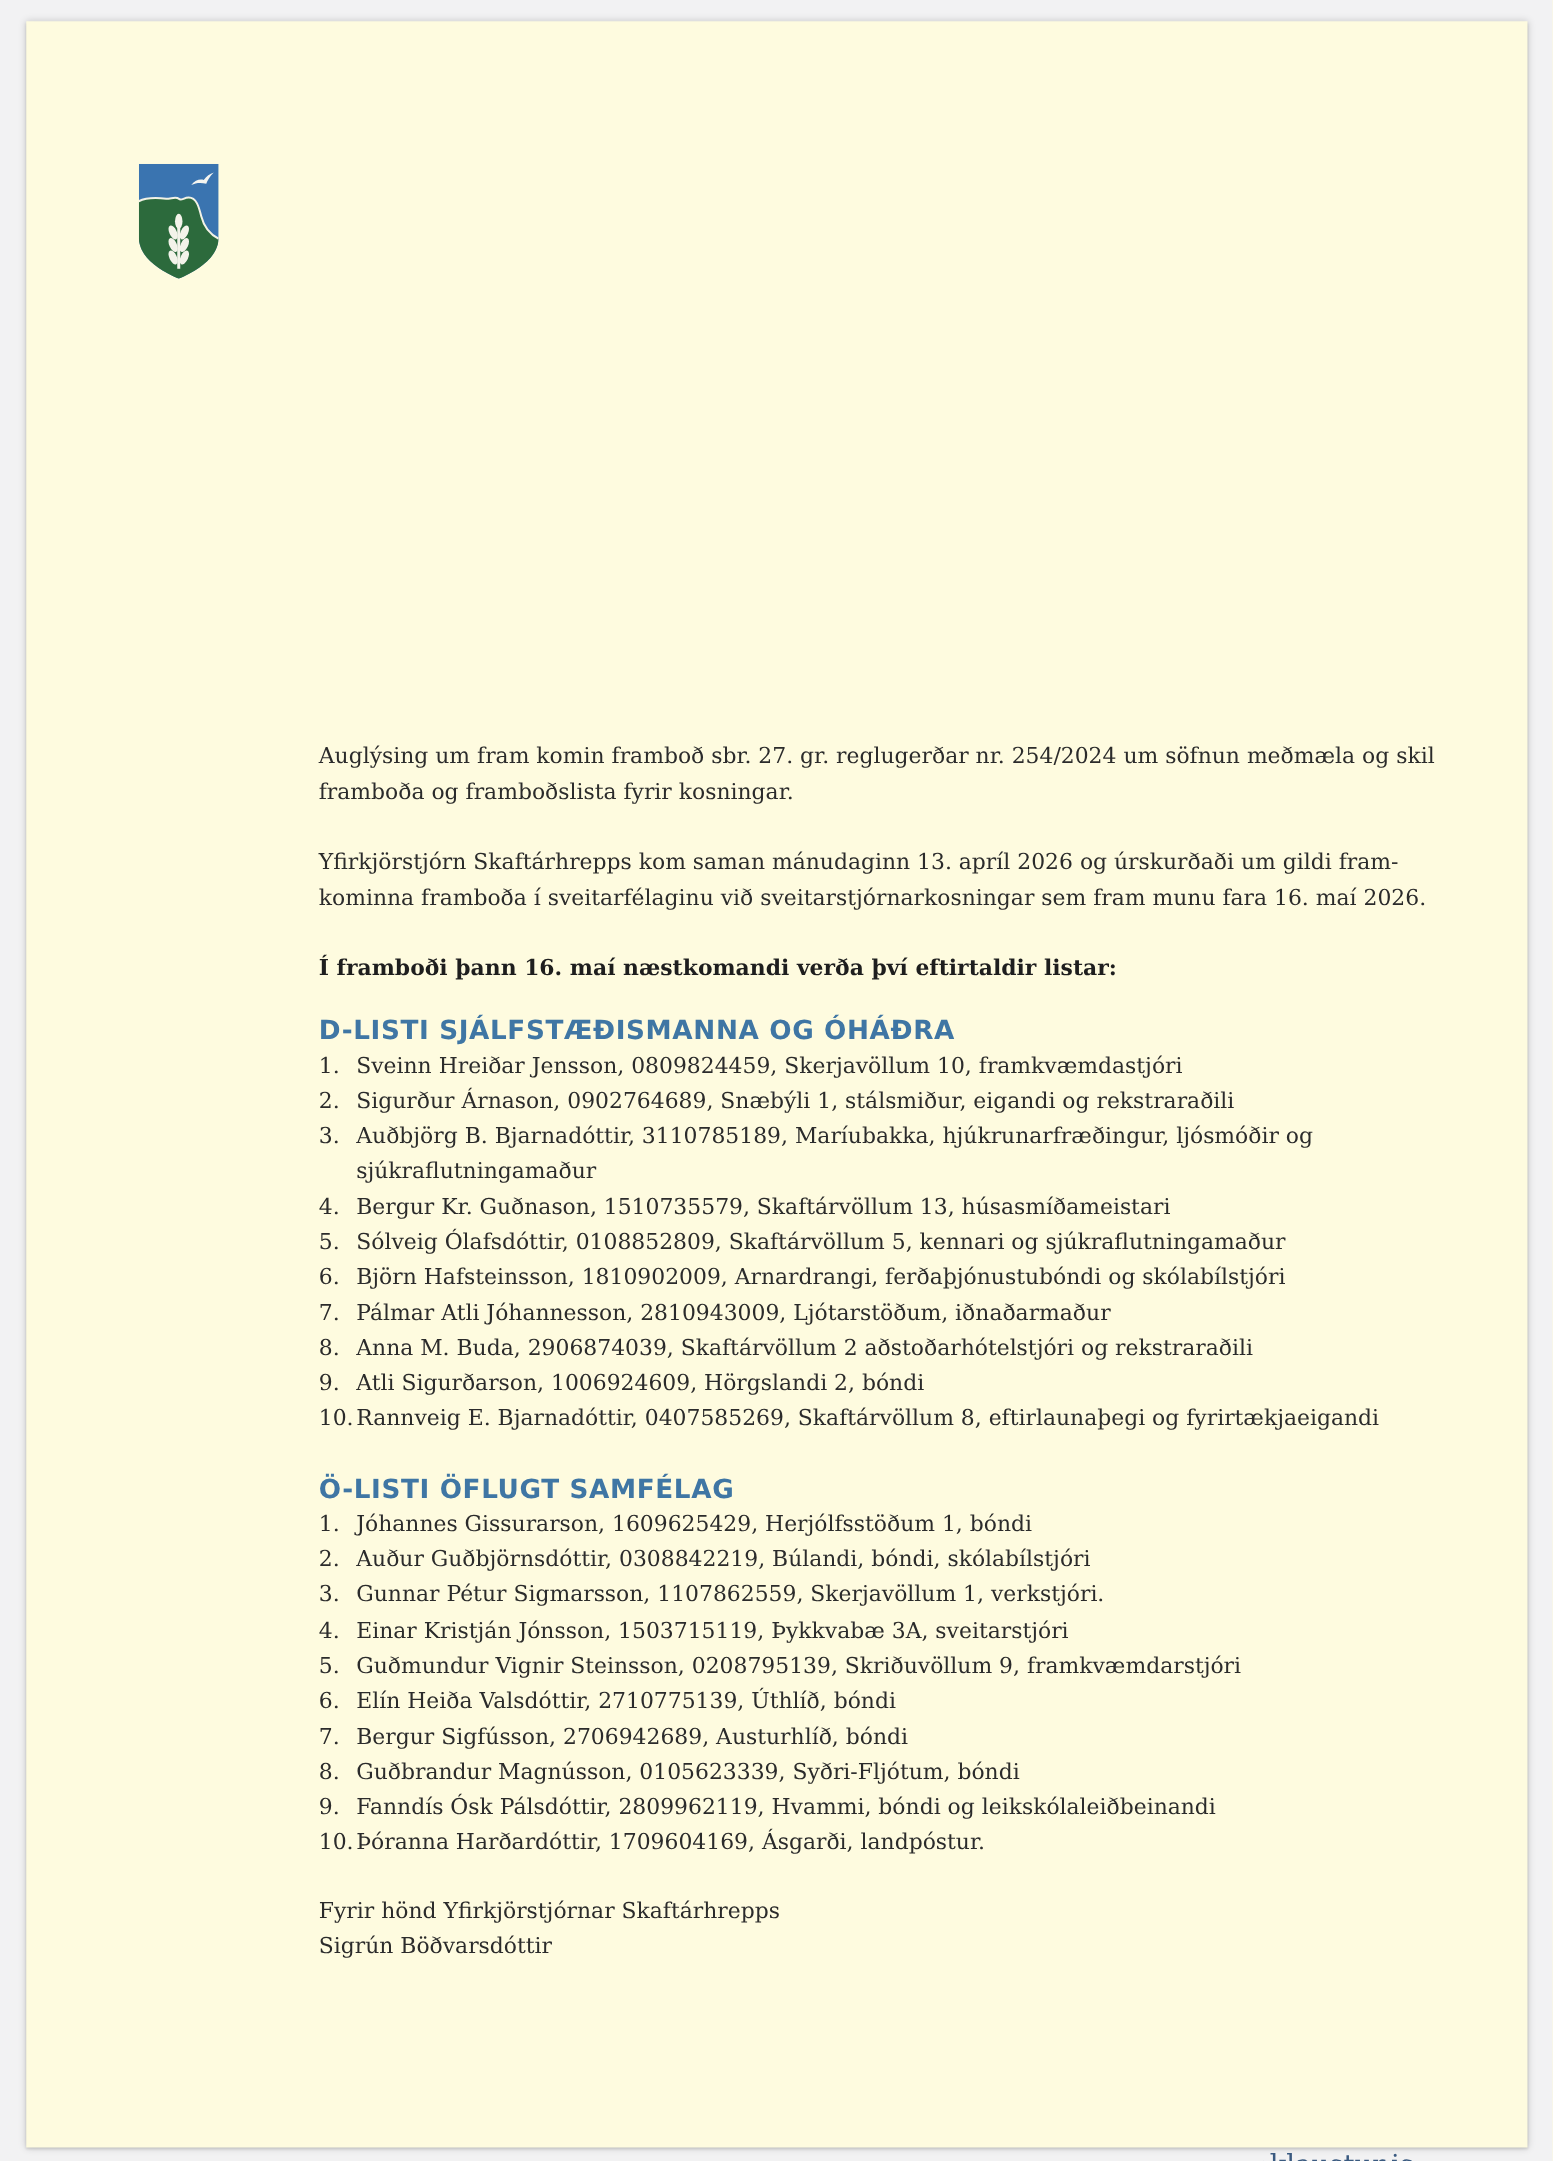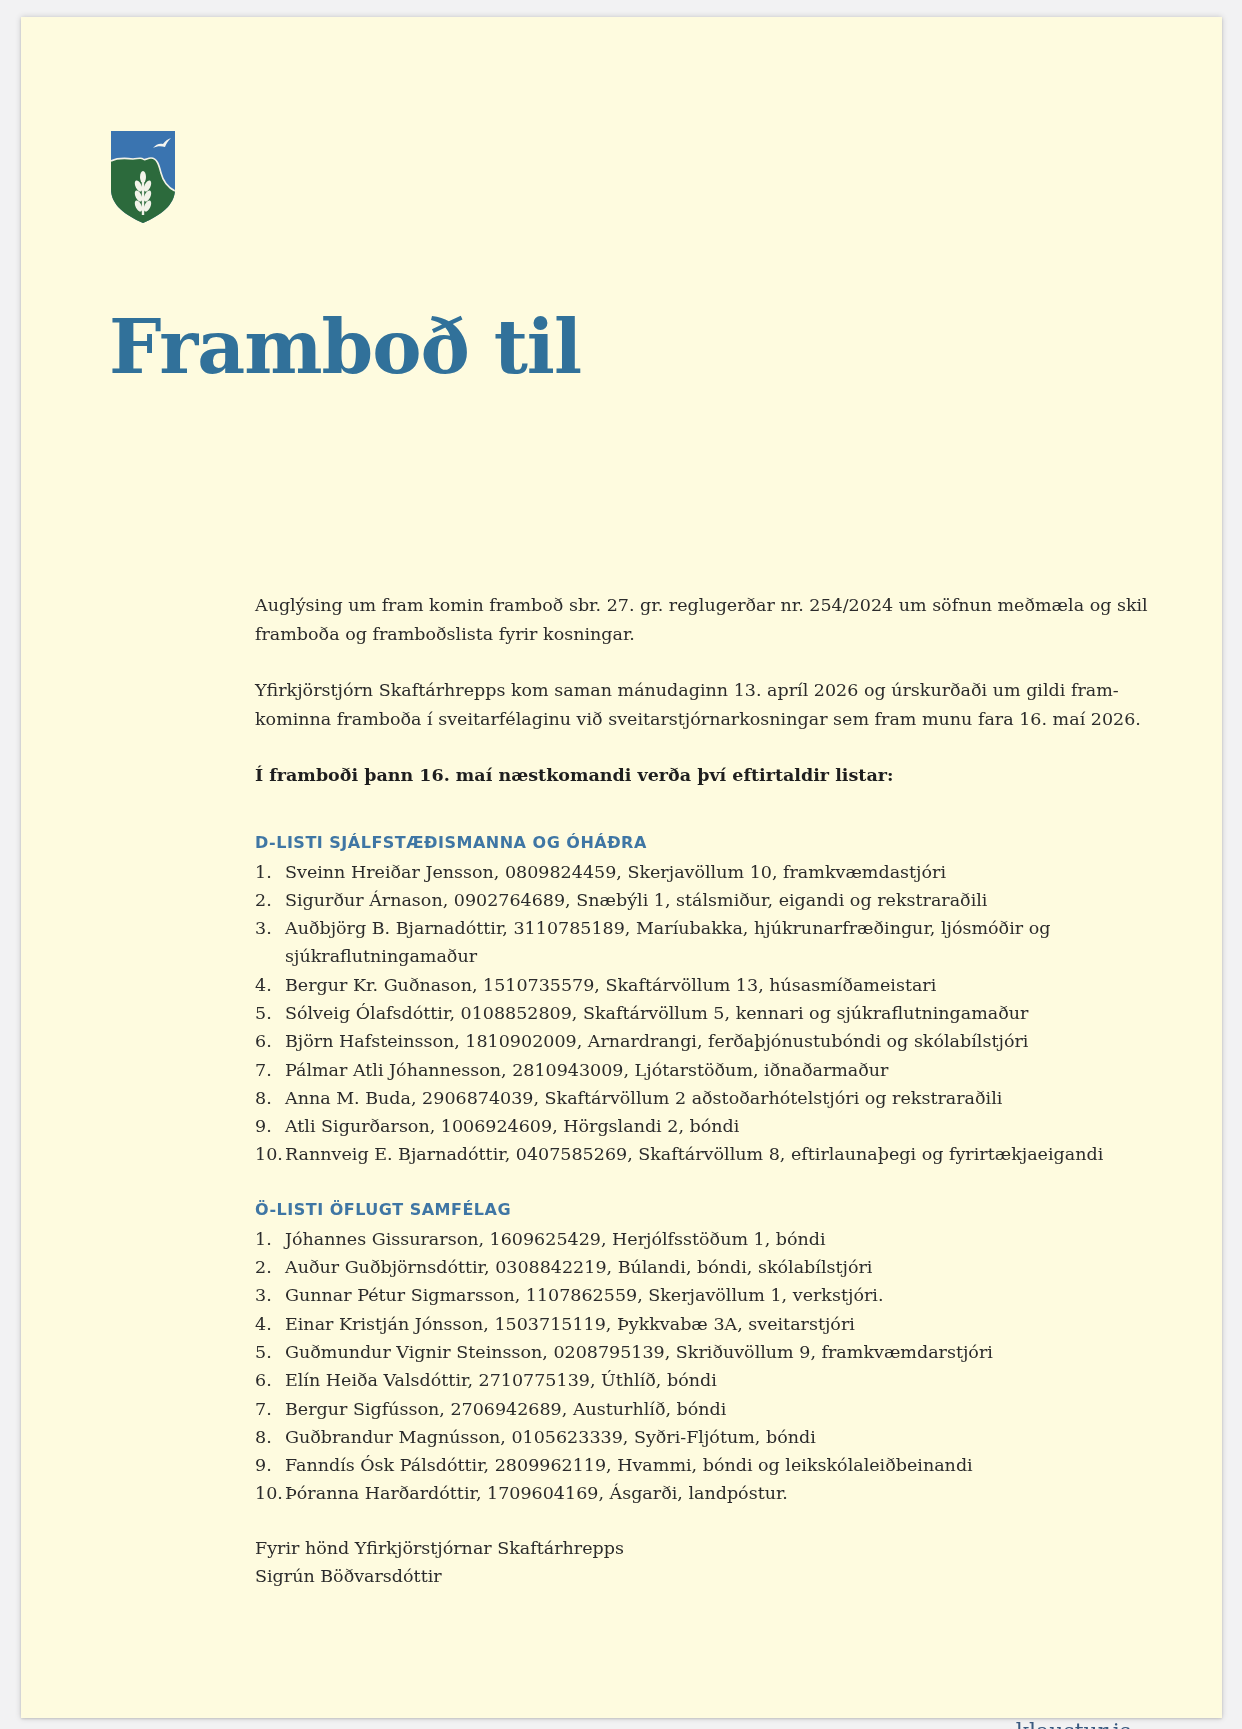--- a/index.html
+++ b/index.html
@@ -37,26 +37,26 @@
   .content {
     position: absolute;
     left: 234px; top: 574px;
     width: 900px;
     color: #2b2b2b;
     font-family: "DejaVu Serif", serif;
     font-size: 17.5px;
     line-height: 28.5px;
   }
   .content p { margin: 0 0 28px 0; }
-  .content p.lead { font-weight: bold; color: #1e1e1e; margin-bottom: 38px; }
+  .content p.lead { font-weight: bold; color: #1e1e1e; margin-bottom: 19px; }
   .list-heading {
     font-family: "DejaVu Sans", sans-serif;
     font-weight: bold;
     color: #3f76a4;
-    font-size: 16px;
+    font-size: 21px;
     letter-spacing: 0.5px;
     line-height: 30px;
     margin: 0 0 0 0;
   }
   ol.cands { list-style: none; margin: 0 0 26px 0; padding: 0; }
   ol.cands li {
     display: flex;
     line-height: 28.3px;
   }
   ol.cands li .num { width: 30px; flex: 0 0 30px; }
@@ -102,21 +102,20 @@
         <ellipse cx="36.5" cy="55" rx="3" ry="6" transform="rotate(25 36.5 55)"></ellipse>
         <ellipse cx="27.5" cy="65" rx="3" ry="6" transform="rotate(-25 27.5 65)"></ellipse>
         <ellipse cx="36.5" cy="65" rx="3" ry="6" transform="rotate(25 36.5 65)"></ellipse>
         <ellipse cx="27.5" cy="75" rx="3" ry="6" transform="rotate(-25 27.5 75)"></ellipse>
         <ellipse cx="36.5" cy="75" rx="3" ry="6" transform="rotate(25 36.5 75)"></ellipse>
       </g>
     </g>
   </svg>
 
   <h1 class="title">
-    <span>Framboð til</span>
   </h1>
 
   <div class="content">
     <p>Auglýsing um fram komin framboð sbr. 27. gr. reglugerðar nr. 254/2024 um söfnun meðmæla og skil framboða og framboðslista fyrir kosningar.</p>
     <p>Yfirkjörstjórn Skaftárhrepps kom saman mánudaginn 13. apríl 2026 og úrskurðaði um gildi fram-kominna framboða í sveitarfélaginu við sveitarstjórnarkosningar sem fram munu fara 16. maí 2026.</p>
     <p class="lead">Í framboði þann 16. maí næstkomandi verða því eftirtaldir listar:</p>
 
     <section>
       <h2 class="list-heading">D-LISTI SJÁLFSTÆÐISMANNA OG ÓHÁÐRA</h2>
       <ol class="cands" id="list0">

